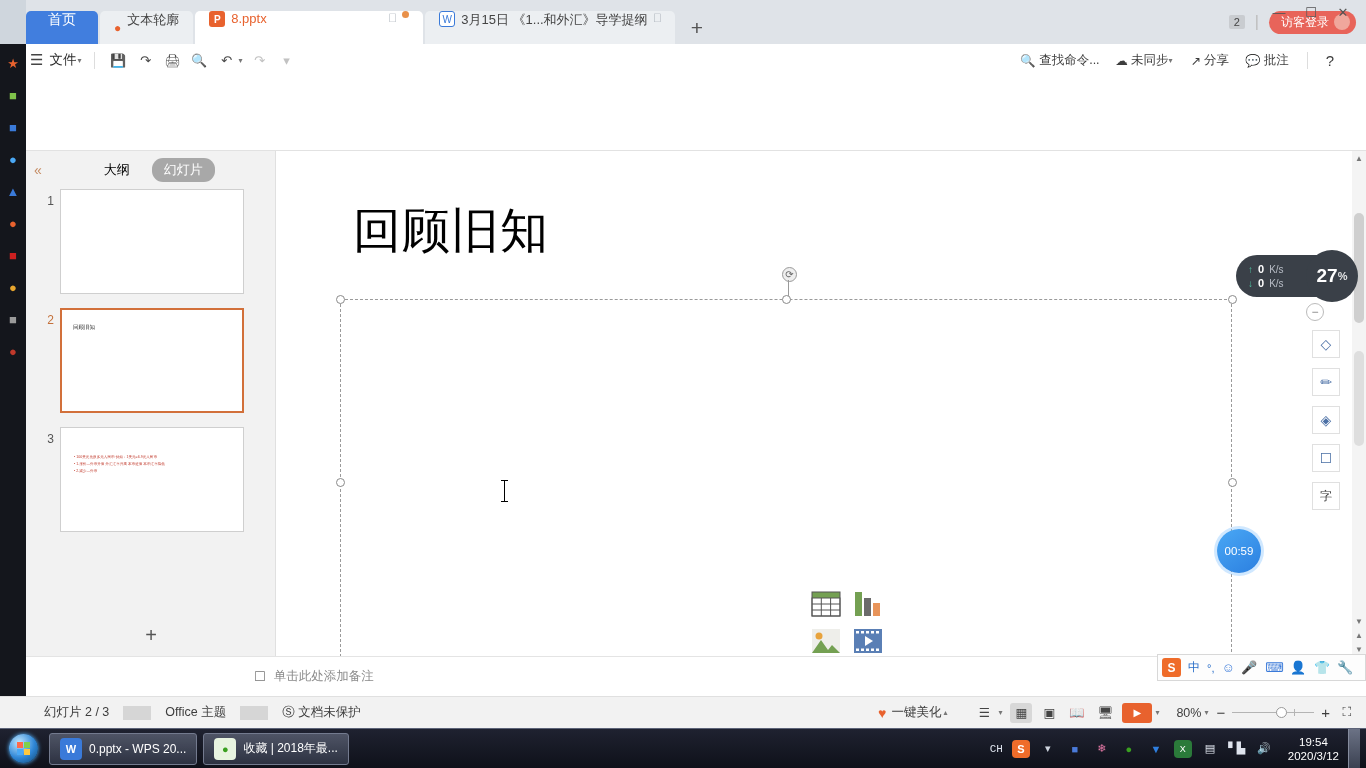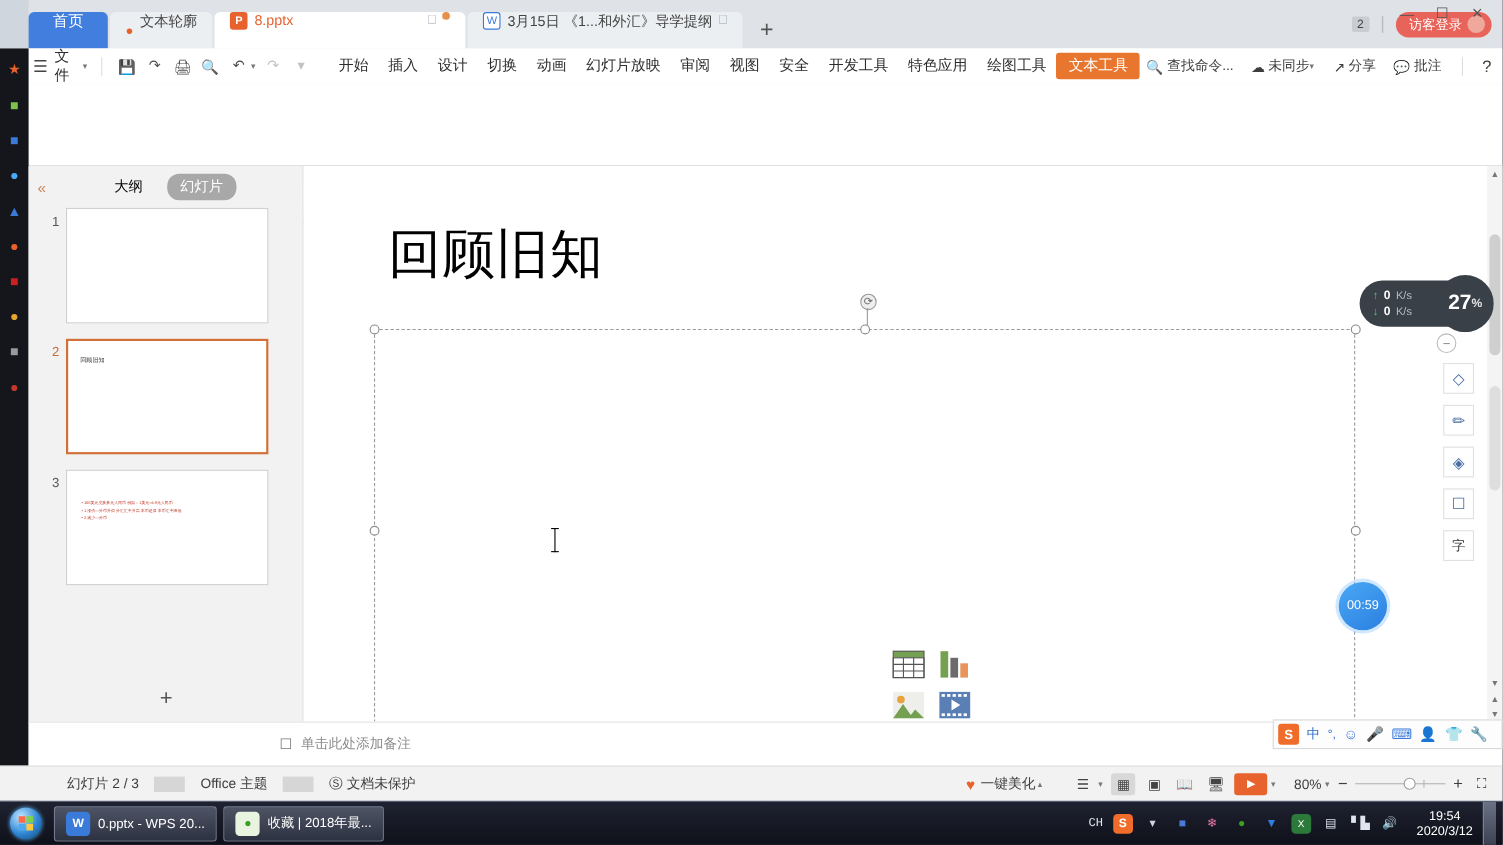--- a/index.html
+++ b/index.html
@@ -192,21 +192,21 @@
     gap:8px; padding-left:228px; font-size:12.5px; color:#8a8a8a;
   }
   .notes-ico { color:#777; font-size:13px; }
 
   
   .status {
     position:absolute; left:0; top:696px; width:1366px; height:32px;
     background:#f2f2f2; border-top:1px solid #e0e0e0;
     display:flex; align-items:center; font-size:12.5px; color:#3d3d3d;
   }
-  .st-left { display:flex; align-items:center; padding-left:47px; gap:0; }
+  .st-left { display:flex; align-items:center; padding-left:30px; gap:0; }
   .st-left > span { padding:0 14px; white-space:nowrap; }
   .st-div { width:1px; height:14px; background:#d6d6d6; }
   .st-right { margin-left:auto; display:flex; align-items:center; gap:6px; padding-right:8px; }
   .vbtn { width:22px;height:20px;display:flex;align-items:center;justify-content:center;border-radius:3px;color:#444; }
   .vbtn.sel { background:#d8d8d8; }
   .playbtn { background:#e8622e;color:#fff;width:30px;height:20px;border-radius:3px;display:flex;align-items:center;justify-content:center;font-size:10px;}
   .zslider { display:flex; align-items:center; gap:7px; }
   .ztrack { width:82px; height:1px; background:#b4b4b4; position:relative; }
   .zknob { position:absolute; left:44px; top:-5px; width:11px; height:11px; border-radius:50%; background:#fff; border:1px solid #9a9a9a;}
   .ztick { position:absolute; left:62px; top:-3px; width:1px; height:7px; background:#b4b4b4; }
@@ -345,35 +345,20 @@
         <span class="qicon">💾</span>
         <span class="qicon">↷</span>
         <span class="qicon">🖨</span>
         <span class="qicon">🔍</span>
         <span class="qicon">↶</span>
         <span class="carat">▾</span>
         <span class="qicon dis">↷</span>
         <span class="qicon dis">▾</span>
       </div>
 
-      <div class="menus">
-        <span>开始</span>
-        <span>插入</span>
-        <span>设计</span>
-        <span>切换</span>
-        <span>动画</span>
-        <span>幻灯片放映</span>
-        <span>审阅</span>
-        <span>视图</span>
-        <span>安全</span>
-        <span>开发工具</span>
-        <span>特色应用</span>
-        <span>绘图工具</span>
-        <span class="hot">文本工具</span>
-      </div>
 
       <div class="mr-right">
         <span class="it">
           <span>🔍</span>
           <span>查找命令...</span>
         </span>
         <span class="it">
           <span>☁</span>
           <span>未同步</span>
           <span class="carat">▾</span>

